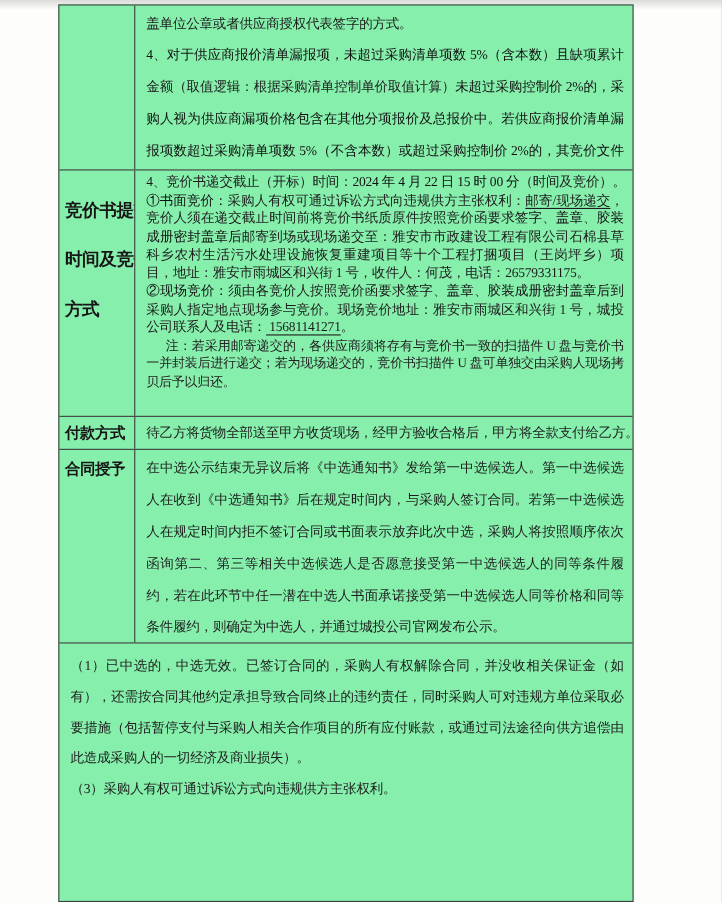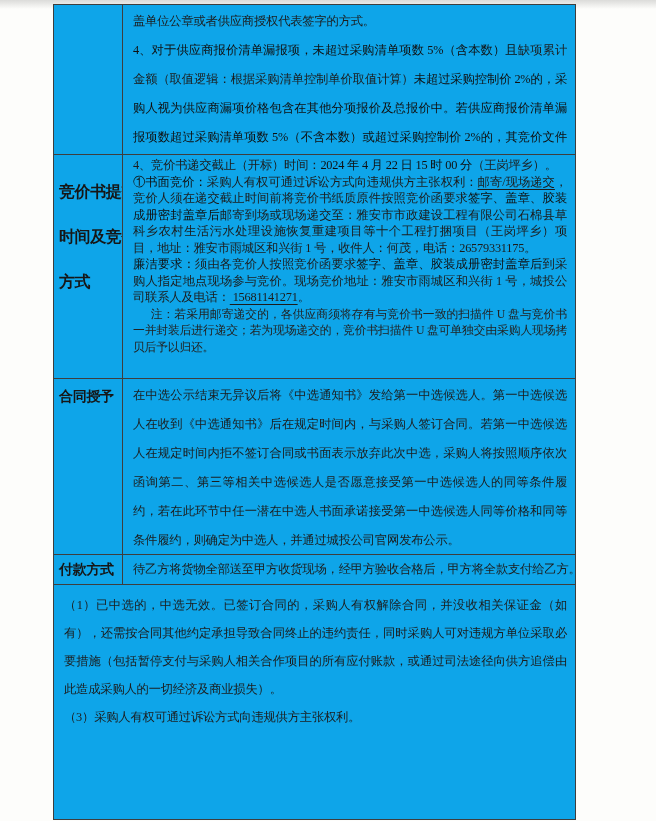--- a/index.html
+++ b/index.html
@@ -9,21 +9,21 @@
     font-family:"Liberation Serif","DejaVu Serif",serif;
     color:#1c1c1c;
   }
   .scan-edge-top{
     position:absolute;top:0;left:0;right:0;height:9px;
     background:linear-gradient(to bottom, rgba(148,148,146,0.32), rgba(148,148,146,0));
     pointer-events:none;
   }
   .doc-table{
     position:absolute;left:53px;top:4px;width:523px;
-    box-sizing:border-box;border:1.5px solid #3e3e3e;background:#0ea5e9;
+    box-sizing:border-box;border:1.5px solid #3e3e3e;background:#86efac;
   }
   .trow{display:flex;box-sizing:border-box;border-bottom:1.5px solid #3e3e3e;}
   .trow:last-child{border-bottom:none;}
   .row-continuation{height:150px;}
   .row-submission{height:224px;}
   .row-payment{height:30px;}
   .row-award{height:176px;}
   .row-integrity{height:234px;}
   .label-cell{
     flex:0 0 69px;width:69px;box-sizing:border-box;
@@ -67,38 +67,38 @@
     </div>
   </div>
 
   <div class="trow row-submission">
     <div class="label-cell label-lines">
       <div class="lline">竞价书提交</div>
       <div class="lline">时间及竞价</div>
       <div class="lline">方式</div>
     </div>
     <div class="content-cell">
-      <p class="tight nowrap"><span>4、竞价书递交截止（开标）时间：</span><span class="b">2024 年 4 月 22 日 15 时 00 分</span><span>（王岗坪乡）。</span></p>
+      <p class="tight nowrap"><span>4、竞价书递交截止（开标）时间：</span><span class="b">2024 年 4 月 22 日 15 时 00 分</span><span>（时间及竞价）。</span></p>
       <p class="tight"><span class="b">①书面竞价：</span><span>采购人有权可通过诉讼方式向违规供方主张权利：</span><span class="u">邮寄/现场递交</span><span>，竞价人须在递交截止时间前将竞价书纸质原件按照竞价函要求</span><span class="b">签字、盖章、胶装成册密封盖章后</span><span>邮寄到场或现场递交至：雅安市市政建设工程有限公司石棉县草科乡农村生活污水处理设施恢复重建项目等十个工程打捆项目（王岗坪乡）项目，地址：雅安市雨城区和兴街 1 号，收件人：何茂，电话：26579331175。</span></p>
-      <p class="tight"><span class="b">廉洁要求：</span><span>须由各竞价人按照竞价函要求</span><span class="b">签字、盖章、胶装成册密封盖章后</span><span>到采购人指定地点现场参与竞价。现场竞价地址：雅安市雨城区和兴街 1 号，城投公司联系人及电话：</span><span class="u"> 15681141271</span><span>。</span></p>
+      <p class="tight"><span class="b">②现场竞价：</span><span>须由各竞价人按照竞价函要求</span><span class="b">签字、盖章、胶装成册密封盖章后</span><span>到采购人指定地点现场参与竞价。现场竞价地址：雅安市雨城区和兴街 1 号，城投公司联系人及电话：</span><span class="u"> 15681141271</span><span>。</span></p>
       <p class="note"><span>注：若采用邮寄递交的，各供应商须将存有与竞价书一致的扫描件 U 盘与竞价书一并封装后进行递交；若为现场递交的，竞价书扫描件 U 盘可单独交由采购人现场拷贝后予以归还。</span></p>
+    </div>
+  </div>
+
+  <div class="trow row-payment">
+    <div class="label-cell label-4char label-center">付款方式</div>
+    <div class="content-cell content-center">
+      <p class="nowrap"><span>待乙方将货物全部送至甲方收货现场，经甲方验收合格后，甲方将全款支付给乙方。</span></p>
     </div>
   </div>
 
   <div class="trow row-award">
     <div class="label-cell label-4char label-top">合同授予</div>
     <div class="content-cell">
       <p class="spread"><span>在中选公示结束无异议后将《中选通知书》发给第一中选候选人。第一中选候选人在收到《中选通知书》后在规定时间内，与采购人签订合同。若第一中选候选人在规定时间内拒不签订合同或书面表示放弃此次中选，采购人将按照顺序依次函询第二、第三等相关中选候选人是否愿意接受第一中选候选人的同等条件履约，若在此环节中任一潜在中选人书面承诺接受第一中选候选人同等价格和同等条件履约，则确定为中选人，并通过城投公司官网发布公示。</span></p>
-    </div>
-  </div>
-
-  <div class="trow row-payment">
-    <div class="label-cell label-4char label-center">付款方式</div>
-    <div class="content-cell content-center">
-      <p class="nowrap"><span>待乙方将货物全部送至甲方收货现场，经甲方验收合格后，甲方将全款支付给乙方。</span></p>
     </div>
   </div>
 
   <div class="trow row-integrity">
     <div class="content-cell" style="padding-top:6px;">
       <p class="wide"><span>（1）已中选的，中选无效。已签订合同的，采购人有权解除合同，并没收相关保证金（如有），还需按合同其他约定承担导致合同终止的违约责任，同时采购人可对违规方单位采取必要措施（包括暂停支付与采购人相关合作项目的所有应付账款，或通过司法途径向供方追偿由此造成采购人的一切经济及商业损失）。</span></p>
       <p class="wide"><span>（3）采购人有权可通过诉讼方式向违规供方主张权利。</span></p>
     </div>
   </div>
 

